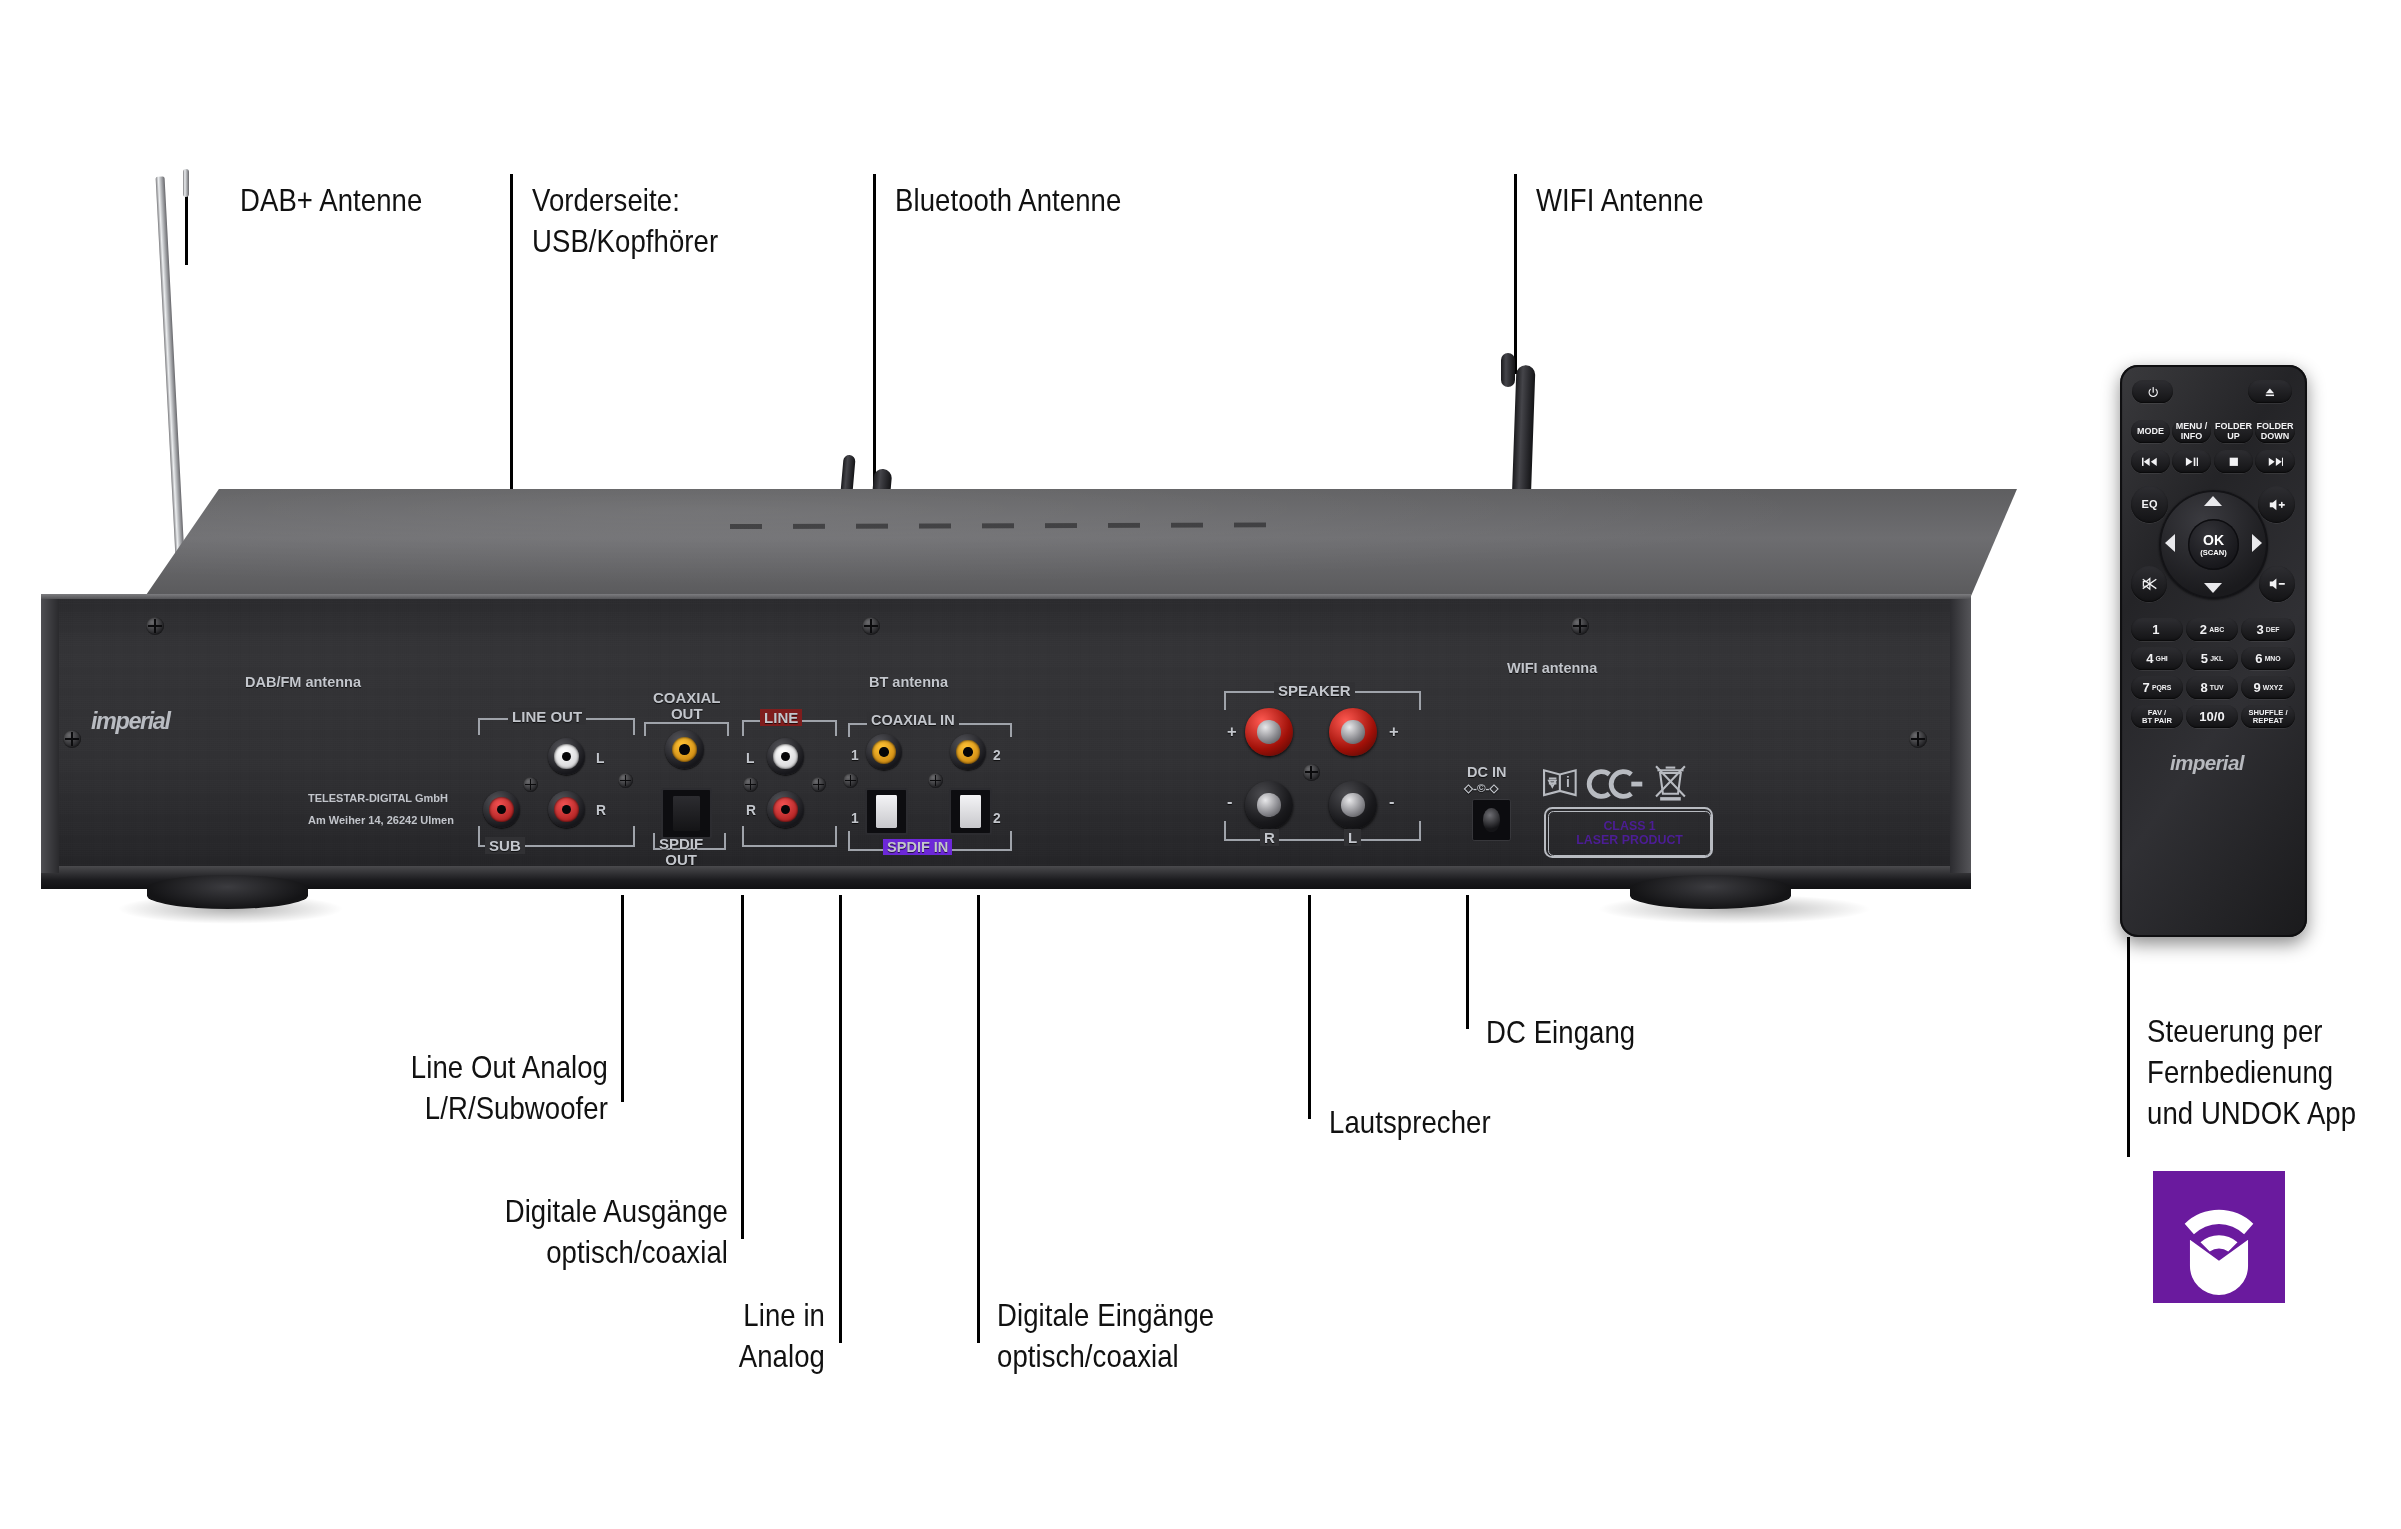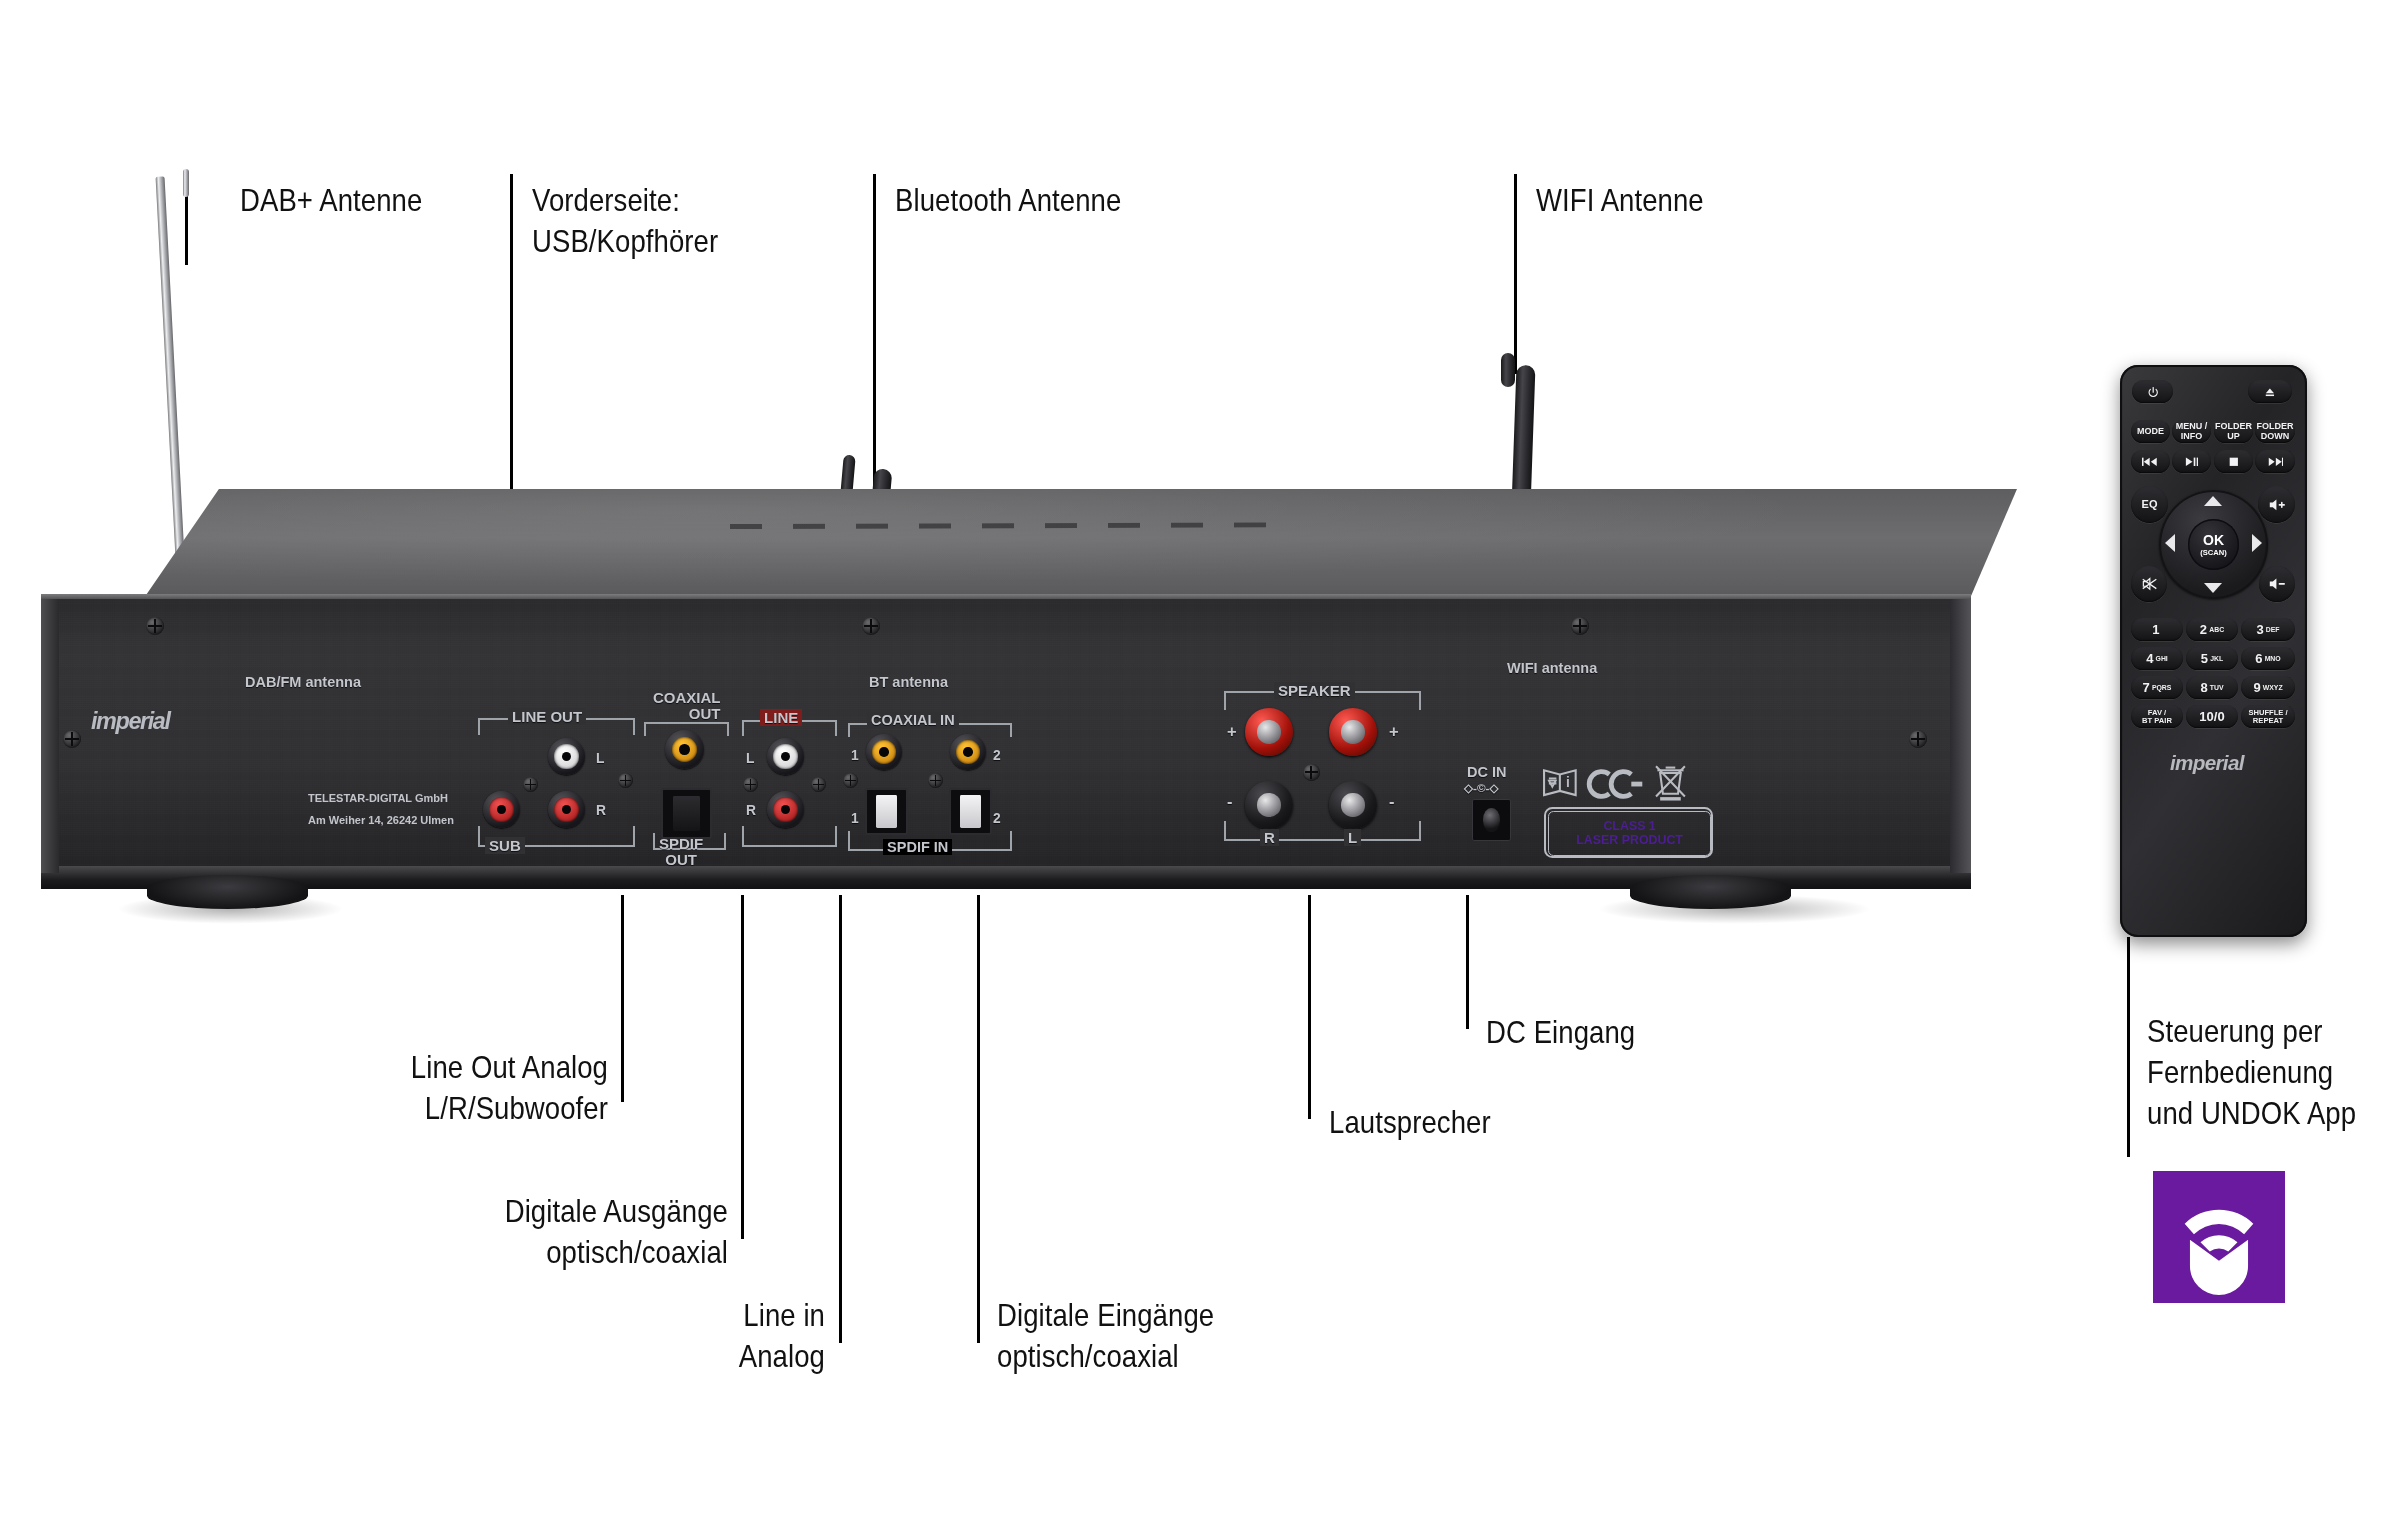--- a/index.html
+++ b/index.html
@@ -215,21 +215,21 @@
     </div>
   <div class="silk" style="left:555px;top:314px;font-size:13.8px;">R</div>
   <div class="rca" style="left:442px;top:302px;width:37px;height:37px;">
      <i style="background:radial-gradient(circle at 40% 30%,#f05050,#9c1414);"></i>
     </div>
   <div class="bracket" style="left:437px;top:337px;width:153px;height:19px;"></div>
   <div class="silk" style="left:444px;top:348px;font-size:15px;background:#313134;padding:0 4.1px;">SUB</div>
   <div class="screw" style="left:482px;top:288px;width:15px;height:15px;"></div>
 
   <div class="bracketT" style="left:603px;top:233px;width:81px;height:12.4px;"></div>
-  <div class="silk" style="left:612px;top:201px;font-size:15px;line-height:1.05;text-align:right;">COAXIAL
+  <div class="silk" style="left:612px;top:201px;font-size:15px;line-height:1.05;text-align:center;">COAXIAL
 OUT</div>
   <div class="rca" style="left:624px;top:241px;width:39px;height:39px;">
      <i style="background:radial-gradient(circle at 40% 30%,#ffc234,#c07a08);"></i>
     </div>
   <div class="screw" style="left:577px;top:284px;width:15px;height:15px;"></div>
 
   <div class="toslink" style="left:620px;top:299px;width:47px;height:47px;">
      <span style="background:linear-gradient(180deg,#2c2c30,#141416);"></span>
     </div>
   <div class="bracket" style="left:612px;top:344px;width:69px;height:15px;"></div>
@@ -265,21 +265,21 @@
 
   <div class="silk" style="left:810px;top:322px;font-size:13.8px;">1</div>
   <div class="toslink" style="left:824px;top:299px;width:39px;height:43px;">
      <span style="background:linear-gradient(180deg,#f4f4f6,#c8c8cc);"></span>
     </div>
   <div class="toslink" style="left:908px;top:299px;width:39px;height:43px;">
      <span style="background:linear-gradient(180deg,#f4f4f6,#c8c8cc);"></span>
     </div>
   <div class="silk" style="left:952px;top:322px;font-size:13.8px;">2</div>
   <div class="bracket" style="left:807px;top:342px;width:160px;height:18px;"></div>
-  <div class="silk" style="left:842px;top:350px;font-size:14.5px;background:#000000;padding:0 4.1px;">SPDIF IN</div>
+  <div class="silk" style="left:842px;top:350px;font-size:14.5px;background:#6d28d9;padding:0 4.1px;">SPDIF IN</div>
 
   <div class="bracketT" style="left:1183px;top:202px;width:193px;height:16.5px;"></div>
   <div class="silk" style="left:1233px;top:193px;font-size:15px;background:#313134;padding:0 4.1px;">SPEAKER</div>
   <div class="silk" style="left:1186px;top:233px;font-size:16.5px;">+</div>
   <div class="binding" style="left:1204px;top:219px;width:48px;height:48px;
               background:radial-gradient(circle at 35% 28%,#ff5a52,#a01008 60%,#3c0804);">
       <b></b>
     </div>
   <div class="binding" style="left:1288px;top:219px;width:48px;height:48px;
               background:radial-gradient(circle at 35% 28%,#ff5a52,#a01008 60%,#3c0804);">

